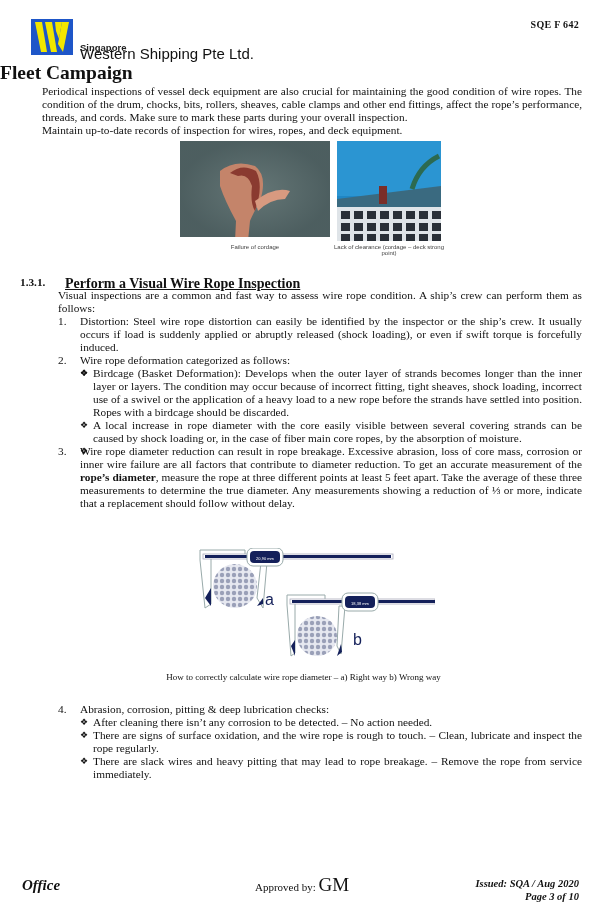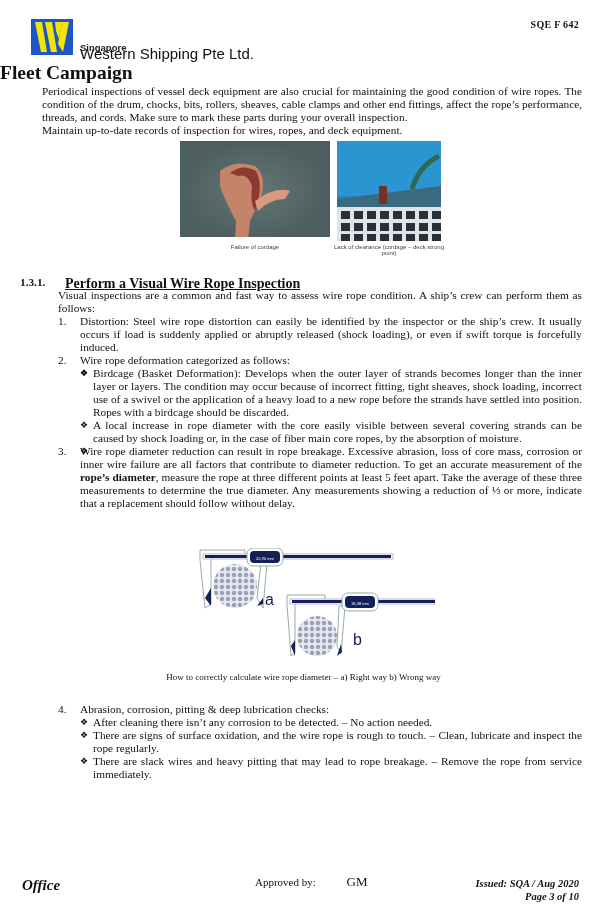--- a/index.html
+++ b/index.html
@@ -17,21 +17,21 @@
   .sec-num { left: 20px; top: 276px; font-size: 11.3px; font-weight: bold; }
   .sec-title { left: 58px; top: 276px; font-size: 14px; font-weight: bold; text-decoration: underline; margin-left: 7px; }
   .body-block { left: 58px; width: 524px; font-size: 11.3px; line-height: 13px; text-align: justify; }
   .num-item { position: relative; padding-left: 22px; }
   .num-item .n { position: absolute; left: 0; top: 0; }
   .bullet { position: relative; padding-left: 35px; }
   .bullet .b { position: absolute; left: 22px; top: 0; font-size: 9px; }
   .fig-caption { left: 0; width: 607px; top: 672px; text-align: center; font-size: 9px; }
   .footer-left { left: 22px; top: 877px; font-size: 15px; font-weight: bold; font-style: italic; }
   .footer-mid { left: 255px; top: 874px; font-size: 11px; }
-  .footer-mid .gm { font-size: 13px; margin-left: 28px; }
+  .footer-mid .gm { font-size: 19px; }
   .footer-right { right: 28px; top: 877px; font-size: 10.5px; font-weight: bold; font-style: italic; text-align: right; line-height: 13px; }
 </style>
 </head>
 <body>
 
 <div class="abs logo">
   <svg width="42" height="36" viewBox="0 0 42 36">
     <rect width="42" height="36" fill="#1e56c8"></rect>
     <polygon points="4,3 11,3 16,33 10,33" fill="#f2e600"></polygon>
     <polygon points="14,3 21,3 26,33 20,33" fill="#f2e600"></polygon>

